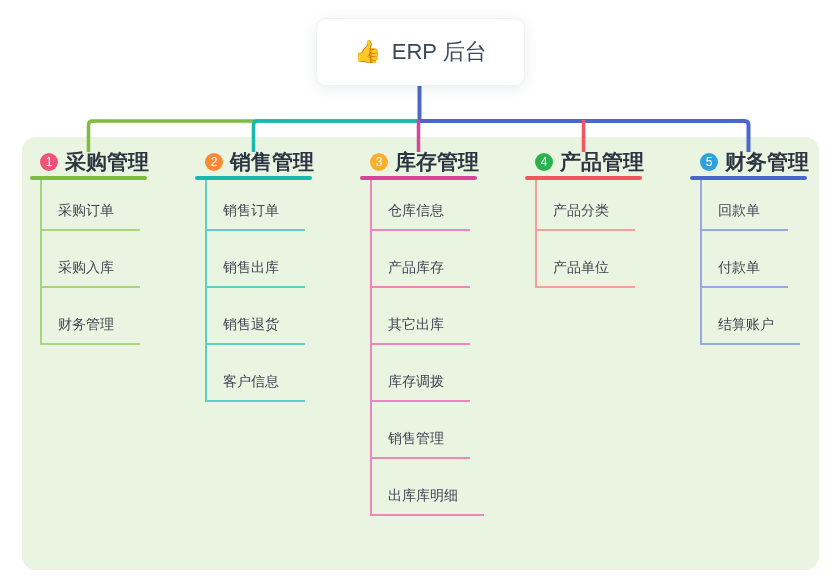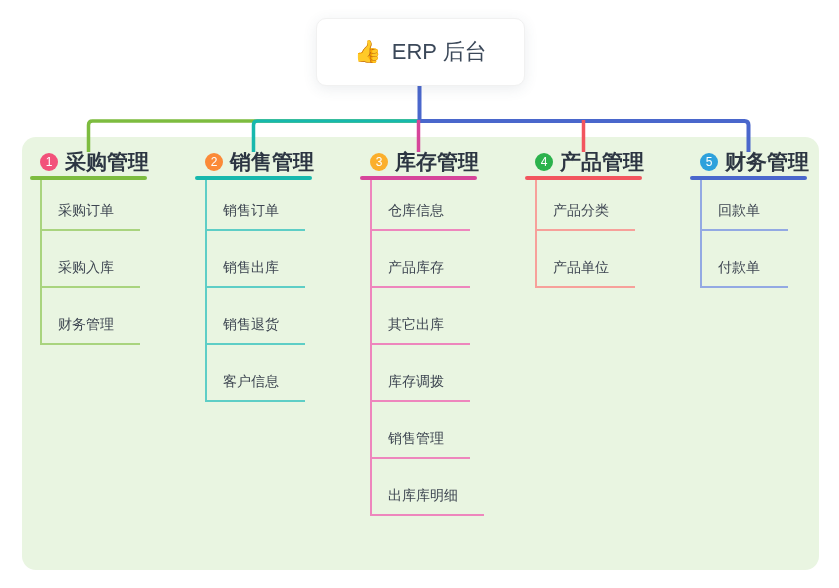--- a/index.html
+++ b/index.html
@@ -111,16 +111,17 @@
       </div>
       <div class="branch" style="left: 700px; --badge: #2ea1dc; --line: #4a67cc; --child-line: #93a9e3;">
         <div class="branch-header">
           <span class="badge">5</span>
           <span class="branch-title">财务管理</span>
         </div>
         <div class="title-underline"></div>
         <div class="children">
           <div class="child">回款单</div>
           <div class="child">付款单</div>
+          <div class="child">结算账户</div>
         </div>
       </div>
     </div>
 </div>
 
 </body></html>

